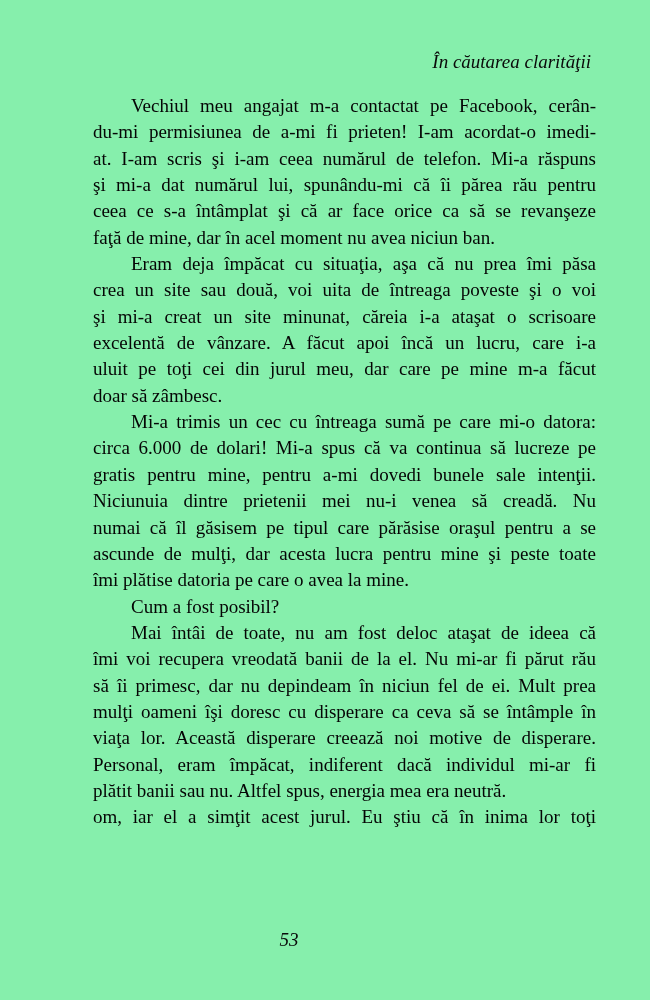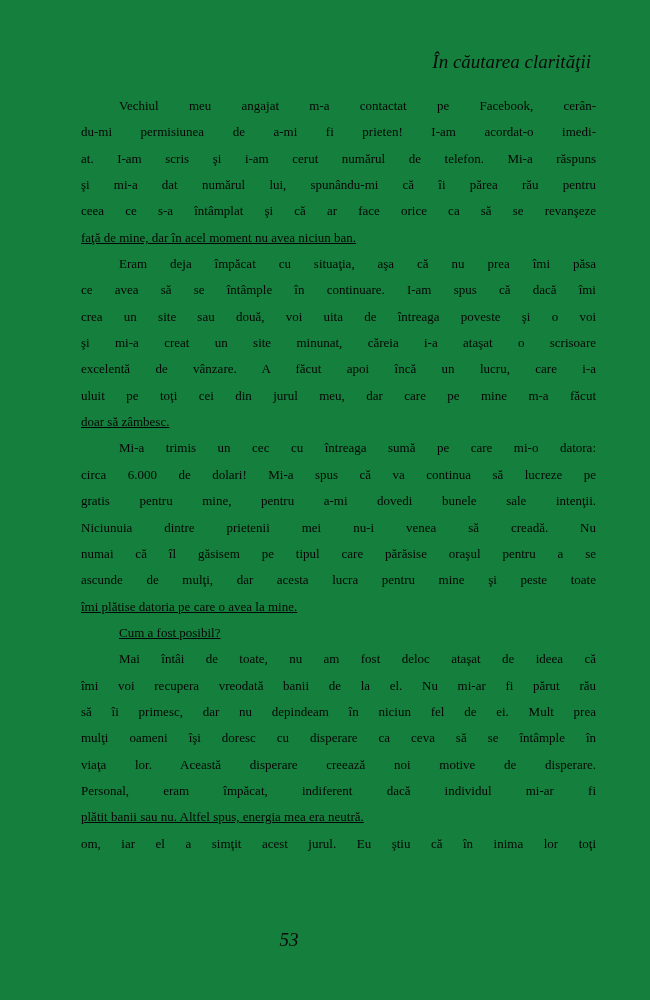--- a/index.html
+++ b/index.html
@@ -4,21 +4,21 @@
 <style>
   html, body {
     margin: 0;
     padding: 0;
     background: #ffffff;
   }
   .page {
     position: relative;
     width: 650px;
     height: 1000px;
-    background: #15803d;
+    background: #86efac;
     color: #000000;
     font-family: "Liberation Serif", "DejaVu Serif", serif;
     overflow: hidden;
   }
   .running-title {
     position: absolute;
     top: 50px;
     left: 81px;
     width: 510px;
     text-align: right;
@@ -29,30 +29,30 @@
   }
   .text-block {
     position: absolute;
     top: 93px;
     left: 81px;
     width: 515px;
   }
   .line {
     height: 26.35px;
     line-height: 26.35px;
-    font-size: 13px;
+    font-size: 19px;
     color: #050505;
     text-align: justify;
     text-align-last: justify;
     overflow: hidden;
     white-space: nowrap;
+    margin-left: 12px;
   }
   .line.last {
     text-align-last: left;
-    text-decoration: underline;
   }
   .line.indent {
     padding-left: 38px;
   }
   .it {
   }
   .page-number {
     position: absolute;
     top: 929px;
     left: 0;
@@ -65,26 +65,25 @@
 </style>
 </head>
 <body>
 
 <div class="page">
   <div class="running-title">În căutarea clarităţii</div>
 
   <div class="text-block">
       <div class="line indent"><span>Vechiul meu angajat m-a contactat pe Facebook, cerân-</span></div>
       <div class="line"><span>du-mi permisiunea de a-mi fi prieten! I-am acordat-o imedi-</span></div>
-      <div class="line"><span>at. I-am scris şi i-am cerut numărul de telefon. Mi-a răspuns</span></div>
+      <div class="line"><span>at. I-am scris şi i-am ceea numărul de telefon. Mi-a răspuns</span></div>
       <div class="line"><span>şi mi-a dat numărul lui, spunându-mi că îi părea rău pentru</span></div>
       <div class="line"><span>ceea ce s-a întâmplat şi că ar face orice ca să se revanşeze</span></div>
       <div class="line last"><span>faţă de mine, dar în acel moment nu avea niciun ban.</span></div>
       <div class="line indent"><span>Eram deja împăcat cu situaţia, aşa că nu prea îmi păsa</span></div>
-      <div class="line"><span>ce avea să se întâmple în continuare. I-am spus că dacă îmi</span></div>
       <div class="line"><span>crea un site sau două, voi uita de întreaga poveste şi o voi</span></div>
       <div class="line"><span>şi mi-a creat un site minunat, căreia i-a ataşat o scrisoare</span></div>
       <div class="line"><span>excelentă de vânzare. A făcut apoi încă un lucru, care i-a</span></div>
       <div class="line"><span>uluit pe toţi cei din jurul meu, dar care pe mine m-a făcut</span></div>
       <div class="line last"><span>doar să zâmbesc.</span></div>
       <div class="line indent"><span>Mi-a trimis un cec cu întreaga sumă pe care mi-o datora:</span></div>
       <div class="line"><span>circa 6.000 de dolari! Mi-a spus că va continua să lucreze pe</span></div>
       <div class="line"><span>gratis pentru mine, pentru a-mi dovedi bunele sale intenţii.</span></div>
       <div class="line"><span>Niciunuia dintre prietenii mei nu-i venea să creadă. Nu</span></div>
       <div class="line"><span>numai că îl găsisem pe tipul care părăsise oraşul pentru a se</span></div>

